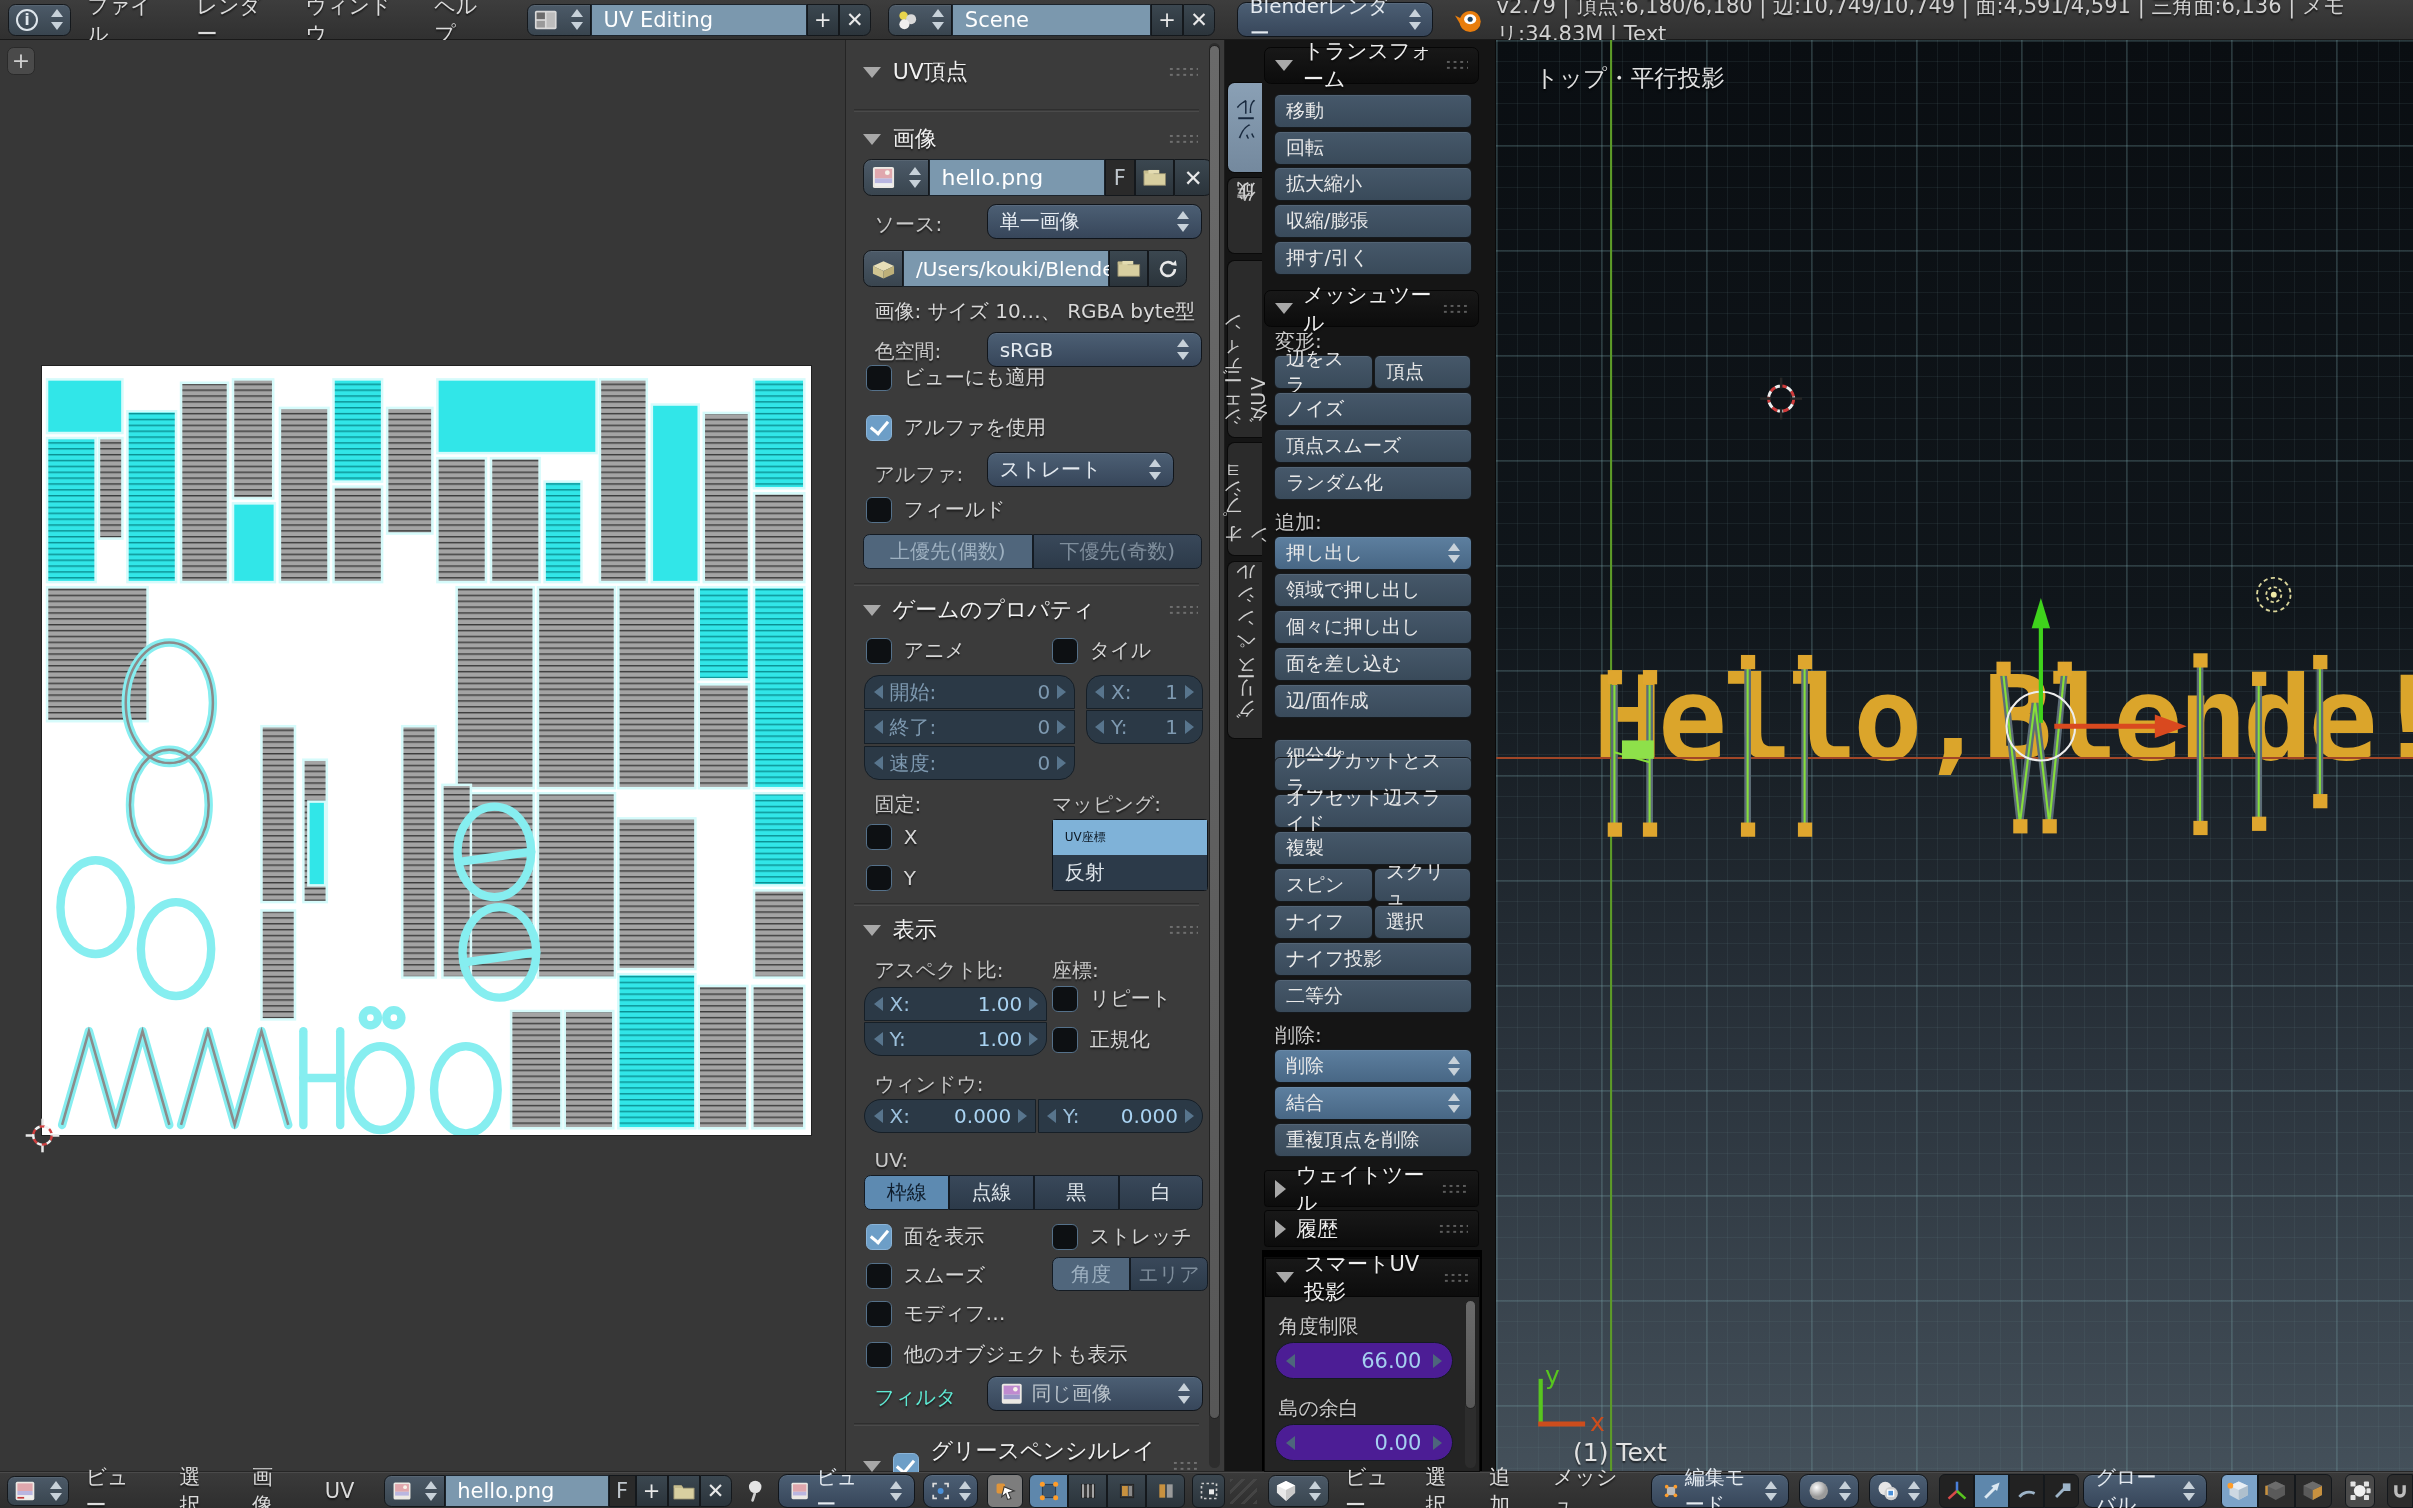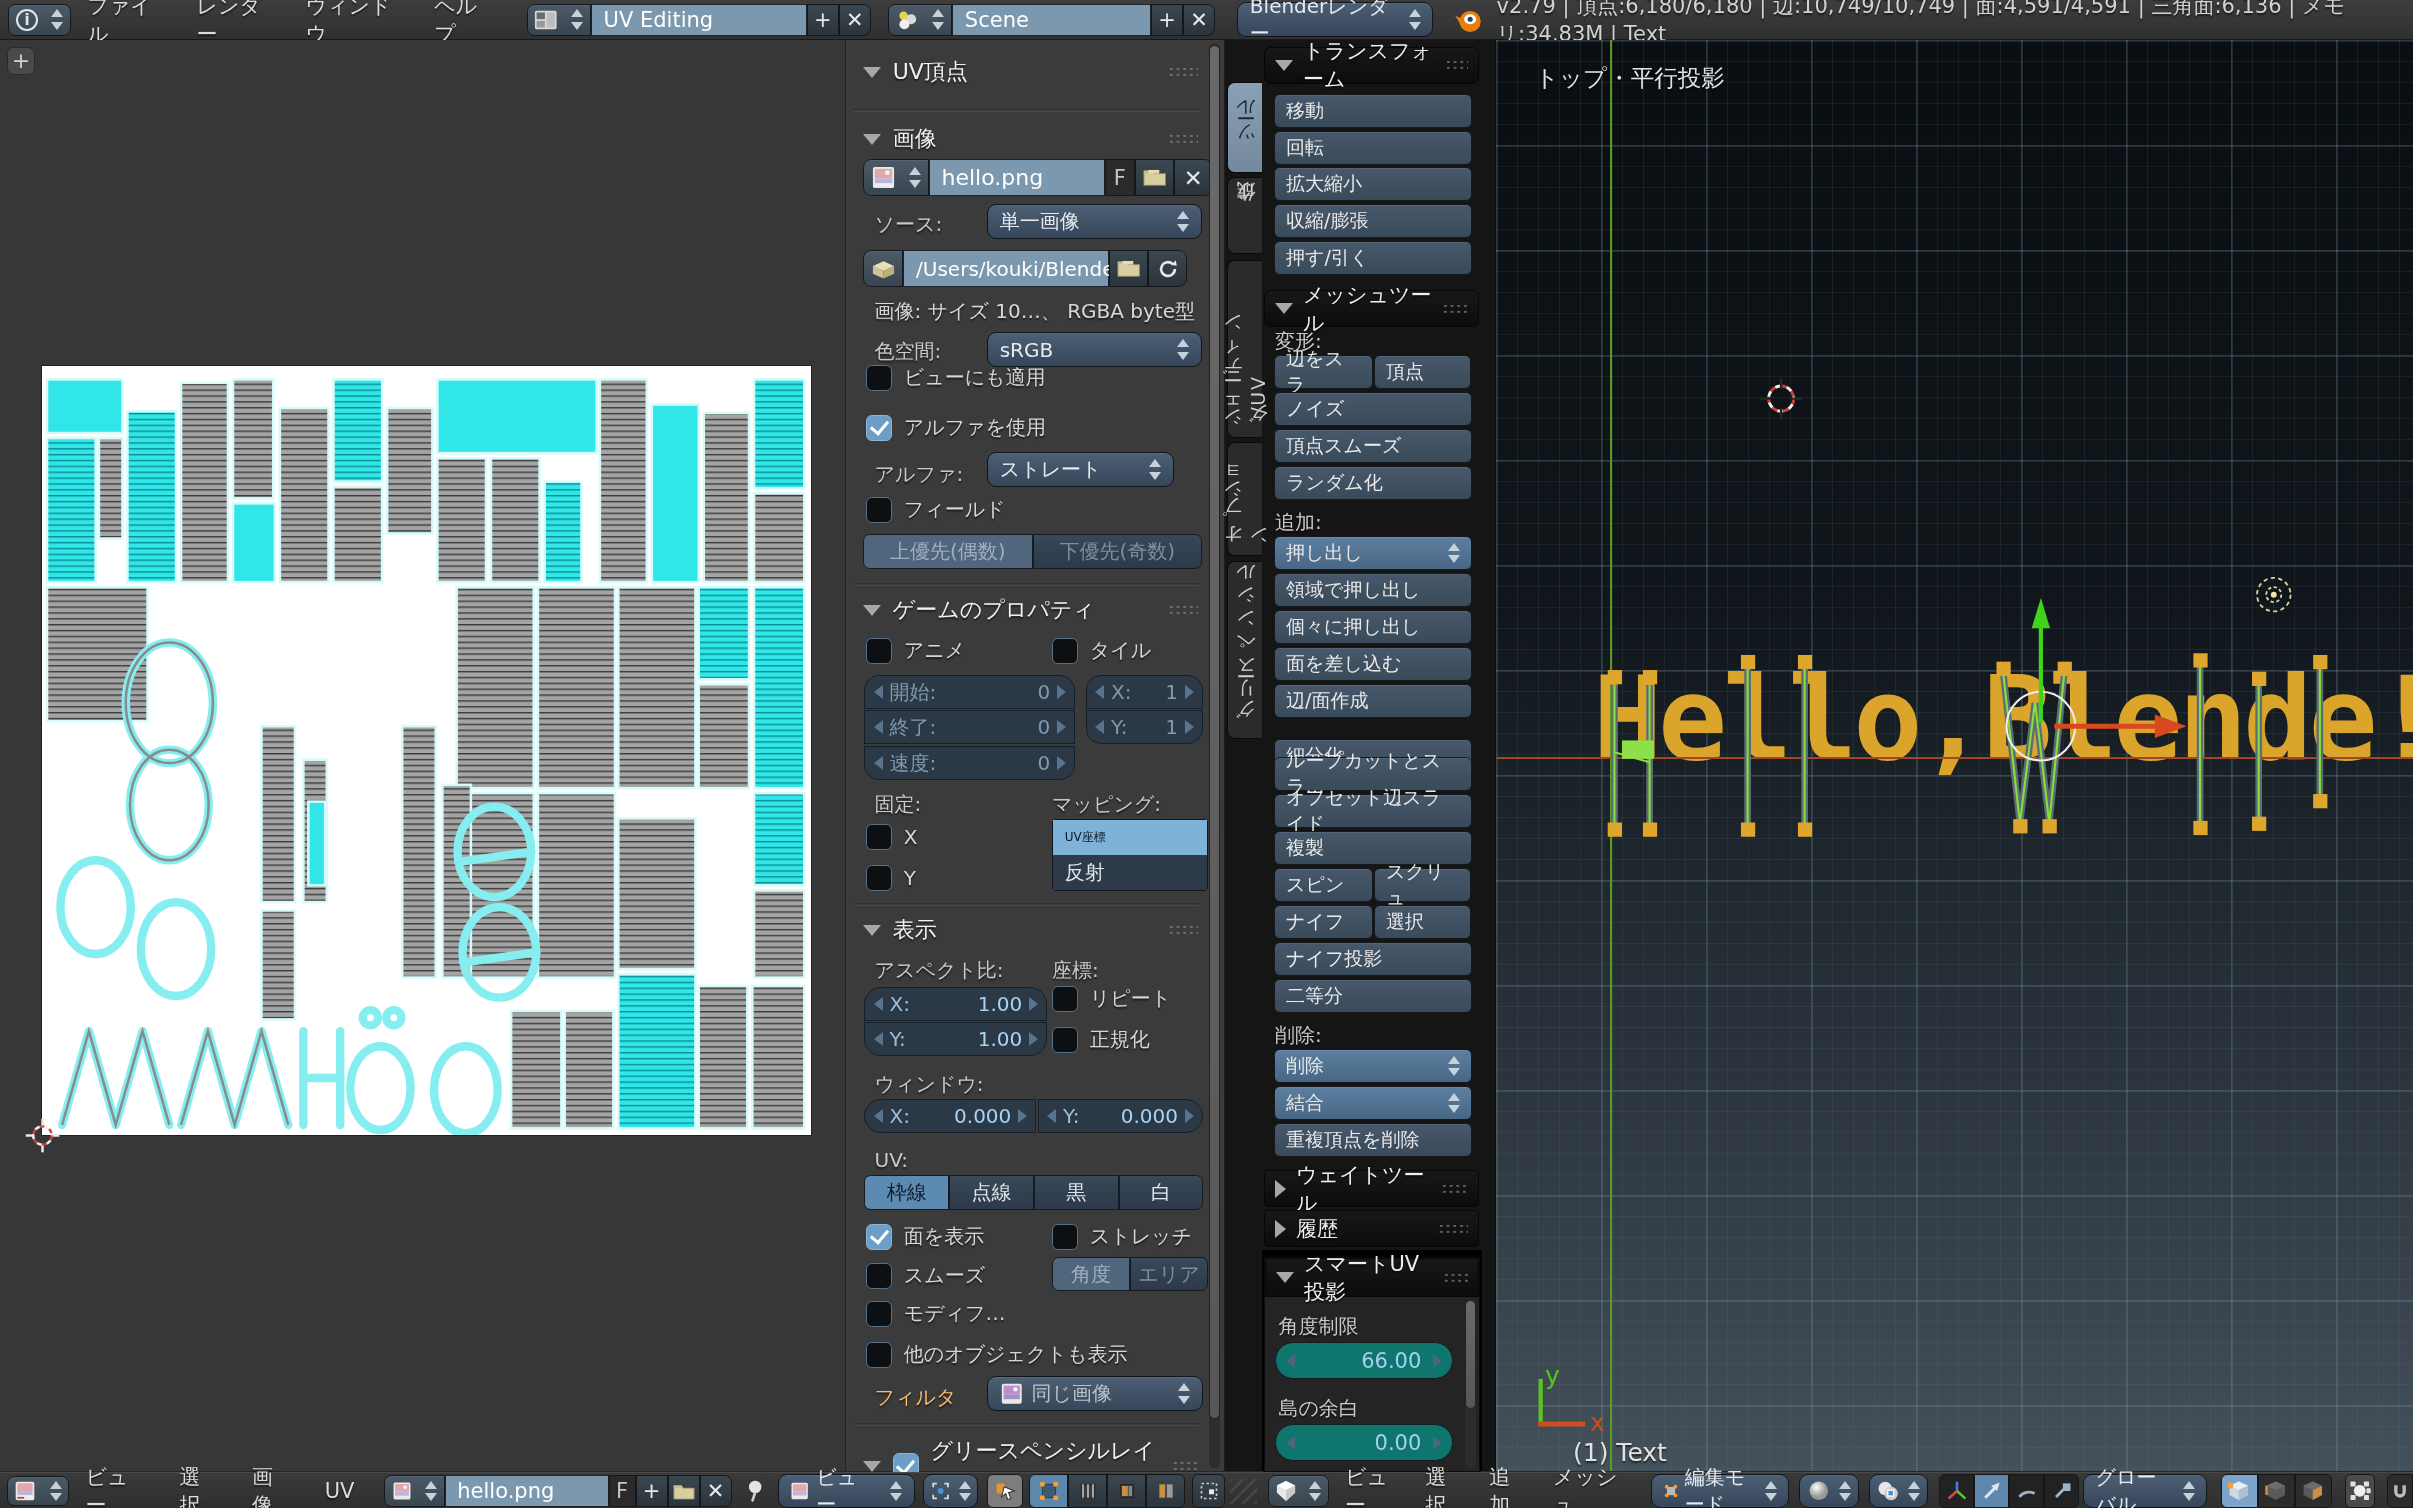--- a/index.html
+++ b/index.html
@@ -39,21 +39,21 @@
 .seg.on{background:#5d8ab1;color:#0e1c2b}
 .seg.dimon{background:#50667c;color:#9db0c0}
 .seg.dim{color:#7f8e9c}
 
 .tbtn{height:34px;display:flex;align-items:center;padding:0 11px;background:linear-gradient(#46586a,#394a5a);border:0.8px solid #15191d;border-radius:5.9px;color:#eaeaea;font-size:19px;box-shadow:inset 0 0.8px 0 rgba(255,255,255,.1)}
 .tmenu{background:linear-gradient(#5d7f9f,#486785);}
 .shdr{display:flex;align-items:center;gap:10px;background:linear-gradient(#181818,#0c0c0c);border:0.8px solid #060606;border-radius:6.7px;color:#efefef;font-size:21px;padding:0 10px;height:37px}
 .vtab{position:absolute;left:1.7px;width:35px;border:0.8px solid #0a0a0a;border-right:none;border-radius:7.5px 0 0 7.5px;background:#2b2b2b;color:#cfcfcf;display:flex;align-items:center;justify-content:center;font-size:19px}
 .vtab span{writing-mode:vertical-rl;transform:rotate(180deg);letter-spacing:1.7px}
 .vtab.on{background:linear-gradient(#8aa0b5,#74899e);color:#16273c}
-.slider{height:37px;border-radius:18.4px;background:#0f766e;border:0.8px solid #141b22;color:#a5d0f0;font-size:21px;display:flex;align-items:center;padding:0 10px}
+.slider{height:37px;border-radius:18.4px;background:#4c1d95;border:0.8px solid #141b22;color:#a5d0f0;font-size:21px;display:flex;align-items:center;padding:0 10px}
 .slider .tl{width:0;height:0;border-top:7.5px solid transparent;border-bottom:7.5px solid transparent;border-right:9.2px solid #4d667c;margin-right:auto}
 .slider .tr{width:0;height:0;border-top:7.5px solid transparent;border-bottom:7.5px solid transparent;border-left:9.2px solid #4d667c;margin-left:11.7px}
 
 #view3d{background:
  repeating-linear-gradient(to right,rgba(120,165,170,.20) 0 1.7px,transparent 1.7px 105px),
  repeating-linear-gradient(to bottom,rgba(120,165,170,.20) 0 1.7px,transparent 1.7px 105px),
  repeating-linear-gradient(to right,rgba(100,130,135,.13) 0 0.8px,transparent 0.8px 21px),
  repeating-linear-gradient(to bottom,rgba(100,130,135,.13) 0 0.8px,transparent 0.8px 21px),
  linear-gradient(#0a0e12 0%,#10161b 40%,#2b343d 72%,#44505a 100%);overflow:hidden}
 .vtext{color:#e2e2e2;font-size:23.5px}
@@ -469,21 +469,21 @@
     </div>
     <div class="abs row" style="left:20px;top:1260px">
         <span class="chk"></span>
         <span class="clab sh">モディフ…</span>
       </div>
     <div class="abs row" style="left:20px;top:1301px">
         <span class="chk"></span>
         <span class="clab sh">他のオブジェクトも表示</span>
       </div>
 
-    <span class="abs plab sh" style="left:28.5px;top:1344px;color:#fdba74">フィルタ</span>
+    <span class="abs plab sh" style="left:28.5px;top:1344px;color:#5eead4">フィルタ</span>
     <div class="abs pill" style="left:141px;top:1336px;width:216px;gap:8.4px">
       <svg width="23.5" height="23.5" viewBox="0 0 26 26">
           <rect x="2" y="2" width="22" height="22" rx="2" fill="#ece9e4"></rect>
           <rect x="4" y="4" width="18" height="10" fill="#c08bd0"></rect>
           <rect x="4" y="14" width="18" height="5" fill="#9a96c8"></rect>
           <circle cx="17" cy="8" r="2.5" fill="#f7f3ea"></circle>
         </svg>
       <span style="color:#b9c2ca">同じ画像</span>
         <span class="ud">
           <b class="u"></b>

